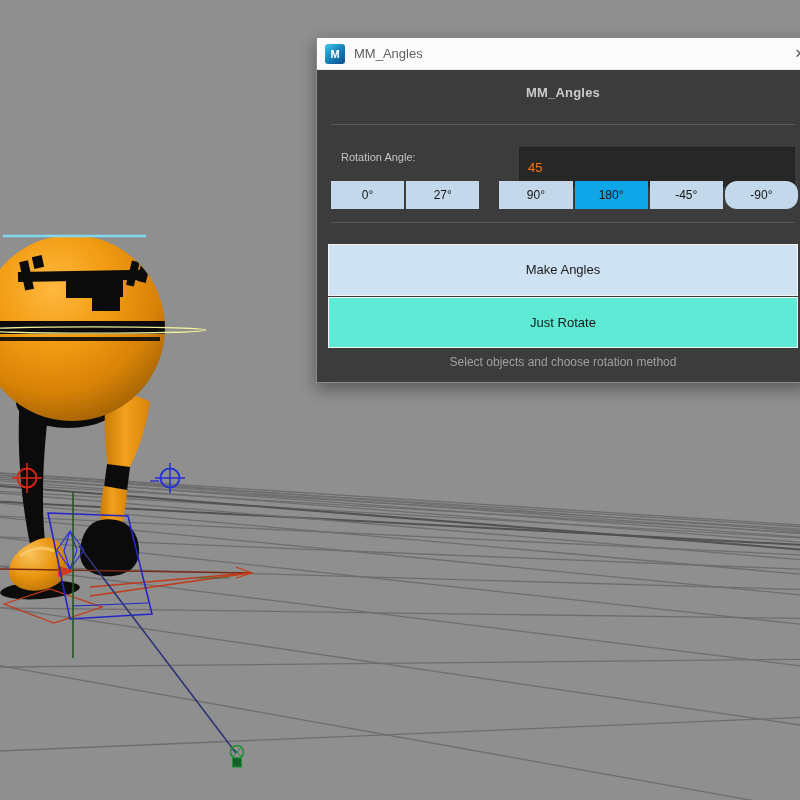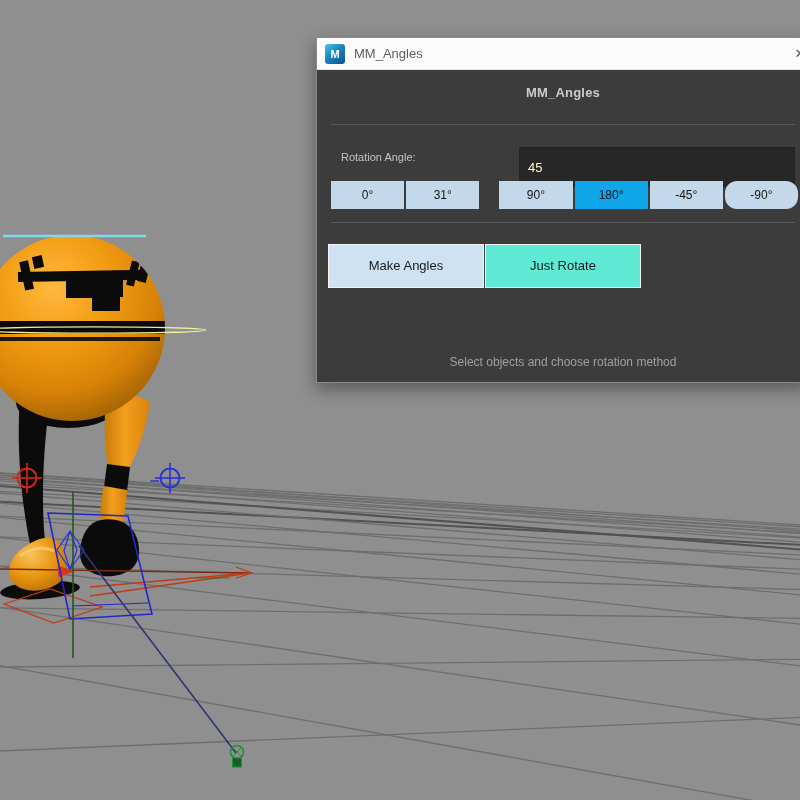--- a/index.html
+++ b/index.html
@@ -37,35 +37,35 @@
   }
   .dlg-heading{
     text-align:center;color:#cbcbcb;font-weight:bold;font-size:13px;
     padding-top:15px;letter-spacing:.2px;
   }
   .dlg-sep{position:absolute;left:14px;right:14px;border-top:1px solid #585858;height:0;}
   #sep1{top:54px;} #sep2{top:152px;}
   .rot-label{position:absolute;left:24px;top:81px;color:#c4c4c4;font-size:11px;}
   .rot-input{
     position:absolute;left:202px;right:14px;top:77px;height:40px;
-    background:#272727;border:1px solid #232323;color:#fef9c3;
+    background:#272727;border:1px solid #232323;color:#f97316;
     font-size:13px;padding:0 0 0 8px;font-family:"Liberation Sans",sans-serif;
     box-sizing:border-box;outline:none;
   }
   .preset-row{
     position:absolute;left:14px;right:11px;top:111px;height:28px;
     display:flex;gap:2px;
   }
   .preset-btn{
     flex:1;border:none;font-size:12px;color:#141414;cursor:pointer;
     font-family:"Liberation Sans",sans-serif;
   }
   .action-grid{
-    position:absolute;left:11px;right:11px;top:174px;height:88px;
-    display:grid;grid-template-columns:1fr 1fr 1fr;grid-template-rows:1fr 1fr;gap:1px;
+    position:absolute;left:11px;right:11px;top:174px;height:104px;
+    display:grid;grid-template-columns:1fr;grid-template-rows:1fr 1fr;gap:1px;
   }
   .action-btn{
     border:1px solid #f4f4f4;font-size:13px;color:#1a1a1a;cursor:pointer;
     font-family:"Liberation Sans",sans-serif;
   }
   .status-text{
     position:absolute;left:0;right:0;bottom:13px;text-align:center;
     color:#a0a0a0;font-size:12px;
   }
 </style>
@@ -200,21 +200,21 @@
     </div>
     <div class="dlg-body">
       <div class="dlg-heading">MM_Angles</div>
       <div id="sep1" class="dlg-sep"></div>
 
       <span class="rot-label">Rotation Angle:</span>
       <input class="rot-input" type="text" value="45" style="">
 
       <div class="preset-row">
         <button class="preset-btn" style="background: rgb(195, 217, 235);">0°</button>
-        <button class="preset-btn" style="background: rgb(195, 217, 235);">31°</button>
+        <button class="preset-btn" style="background: rgb(195, 217, 235);">27°</button>
         <button class="preset-btn" style="background: rgb(195, 217, 235); margin-left: 18px;">90°</button>
         <button class="preset-btn" style="background: #0ea5e9;">180°</button>
         <button class="preset-btn" style="background: rgb(195, 217, 235);">-45°</button>
         <button class="preset-btn" style="background: rgb(195, 217, 235); border-radius: 12px;">-90°</button>
       </div>
 
       <div id="sep2" class="dlg-sep"></div>
 
       <div class="action-grid">
         <button class="action-btn" style="background: rgb(207, 226, 243);">Make Angles</button>

